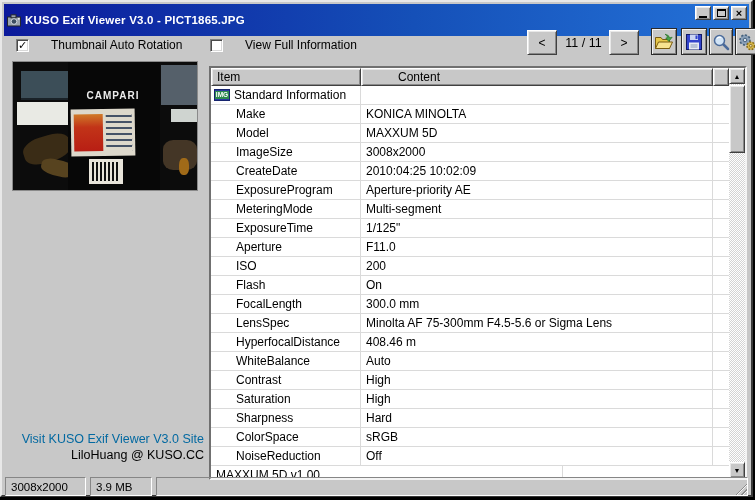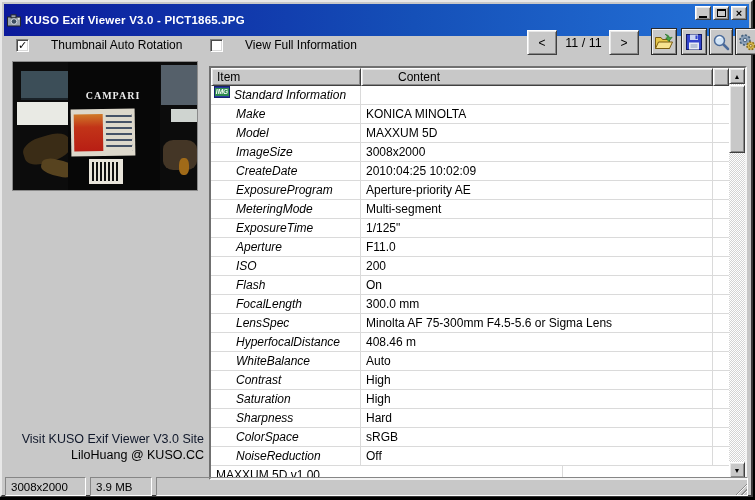--- a/index.html
+++ b/index.html
@@ -61,21 +61,21 @@
   .thumb {
     position:absolute; left:10px; top:59px; width:186px; height:130px;
     background:#0c0c0c; border:1px solid #8a8a8a; overflow:hidden;
   }
   .thumb * { position:absolute; }
   .ph-monitor { left:8px; top:9px; width:50px; height:29px; background:#3c4e58; border-bottom:2px solid #1a2228; }
   .ph-white   { left:4px; top:40px; width:56px; height:23px; background:#e9eae4; }
   .ph-blob1   { left:10px; top:74px; width:48px; height:26px; background:#3a2c16; transform:rotate(-18deg); border-radius:40%; }
   .ph-blob2   { left:28px; top:98px; width:34px; height:16px; background:#57431f; transform:rotate(14deg); border-radius:40%; }
   .ph-bottle  { left:55px; top:0; width:92px; height:130px; background:#070707; }
-  .ph-campari { left:60px; top:28px; width:80px; text-align:center; color:#ececec; font-weight:bold; font-size:10px; letter-spacing:1px; font-family:Liberation Serif, serif; }
+  .ph-campari { left:60px; top:28px; width:80px; text-align:center; color:#ececec; font-weight:bold; font-size:10px; letter-spacing:1px; font-family:Liberation Sans, sans-serif; }
   .ph-label   { left:58px; top:47px; width:64px; height:47px; background:#ddd8cb; transform:rotate(-1deg); }
   .ph-drink   { left:3px; top:5px; width:29px; height:37px; background:linear-gradient(180deg,#d07a28 0%,#c23418 35%,#b81e14 100%); }
   .ph-lines   { left:35px; top:6px; width:26px; height:36px;
                 background:repeating-linear-gradient(180deg,#2a3a55 0 2px,transparent 2px 6px); opacity:.85; }
   .ph-barcode { left:76px; top:97px; width:34px; height:25px; background:#e8e4da; }
   .ph-bars    { left:3px; top:3px; width:28px; height:19px;
                 background:repeating-linear-gradient(90deg,#101010 0 2px,#e8e4da 2px 4px); }
   .ph-r1 { left:148px; top:3px;  width:38px; height:40px; background:#55606a; }
   .ph-r2 { left:158px; top:47px; width:28px; height:13px; background:#cfd4d0; }
   .ph-r3 { left:150px; top:78px; width:34px; height:30px; background:#443626; border-radius:30%; }
@@ -111,21 +111,21 @@
     border:1px solid; border-color:#fff #404040 #404040 #fff;
     box-shadow: inset 1px 1px 0 #e6e6e6, inset -1px -1px 0 #8a8a8a;
     padding:1px 0 0 5px; font-size:12px; line-height:15px; overflow:hidden;
   }
   .hcell.item { width:150px; }
   .hcell.content { width:352px;padding-left:36px; }
   .hcell.filler { width:16px; padding:0; }
   .lv-body { position:absolute; left:0; top:18px; width:518px; height:392px; overflow:hidden; background:#fff; }
   .lv-row { display:flex; height:19px; border-bottom:1px solid #dadada; }
   .lv-item-cell { width:150px; border-right:1px solid #dadada; padding-left:25px; line-height:18px;
-                  white-space:nowrap; overflow:hidden; display:flex; align-items:flex-start;font-style:italic; }
+                  white-space:nowrap; overflow:hidden; display:flex; align-items:center; }
   .lv-row.group .lv-item-cell { padding-left:3px; }
   .lv-content-cell { width:352px; border-right:1px solid #dadada; padding-left:5px; line-height:18px;
                      white-space:nowrap; overflow:hidden; }
   .img-icon {
     display:inline-block; width:16px; height:12px; margin-right:4px; flex:0 0 auto;
     background:#2d8a4e; border:1px solid #16246e;
     color:#fff; font-size:6.5px; font-weight:bold; line-height:10px; text-align:center;
     box-shadow: inset 0 1px 0 #2a38a0, inset 0 -1px 0 #2a38a0;
   }
 
@@ -139,21 +139,21 @@
     position:absolute; left:0; width:16px; height:16px;
     display:flex; align-items:center; justify-content:center;
     font-size:7px; color:#000;
   }
   .sbtn.up { top:0; } .sbtn.down { bottom:0; }
   .sthumb { position:absolute; left:0; top:17px; width:16px; height:68px; }
 
   
   .site-link {
     position:absolute; left:4px; top:430px; width:198px; text-align:right;
-    color:#0f172a; font-size:12.5px; text-decoration:none; white-space:nowrap;
+    color:#0369a1; font-size:12.5px; text-decoration:none; white-space:nowrap;
   }
   .credit { position:absolute; left:4px; top:446px; width:198px; text-align:right; font-size:12.5px; white-space:nowrap; }
   .statusbar { position:absolute; left:3px; right:3px; top:475px; height:19px; }
   .spanel {
     position:absolute; top:0; height:19px;
     border:1px solid; border-color:#868686 #fff #fff #868686;
     padding:2px 0 0 5px; font-size:11.5px; line-height:14px; overflow:hidden;
   }
   .sp1 { left:0; width:81px; }
   .sp2 { left:85px; width:62px; }

